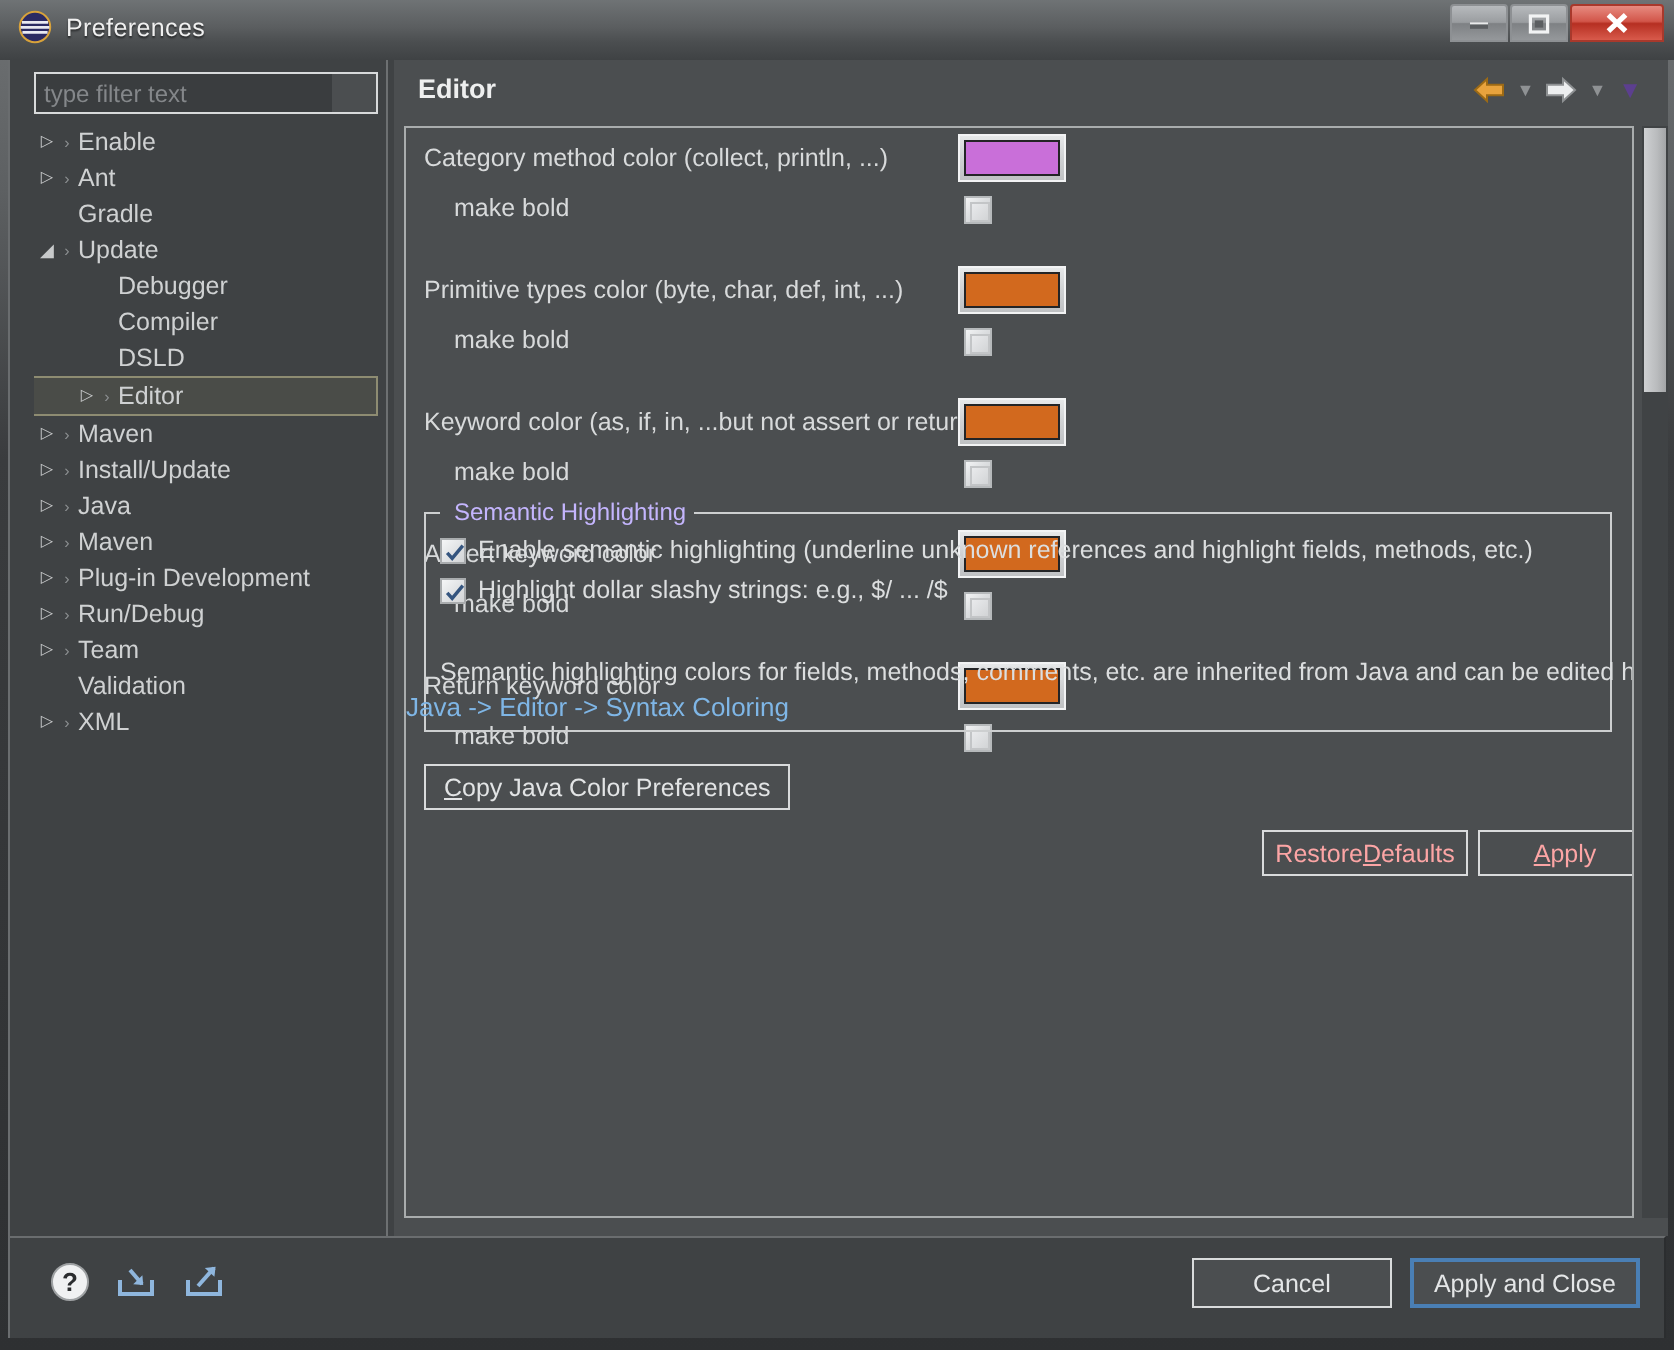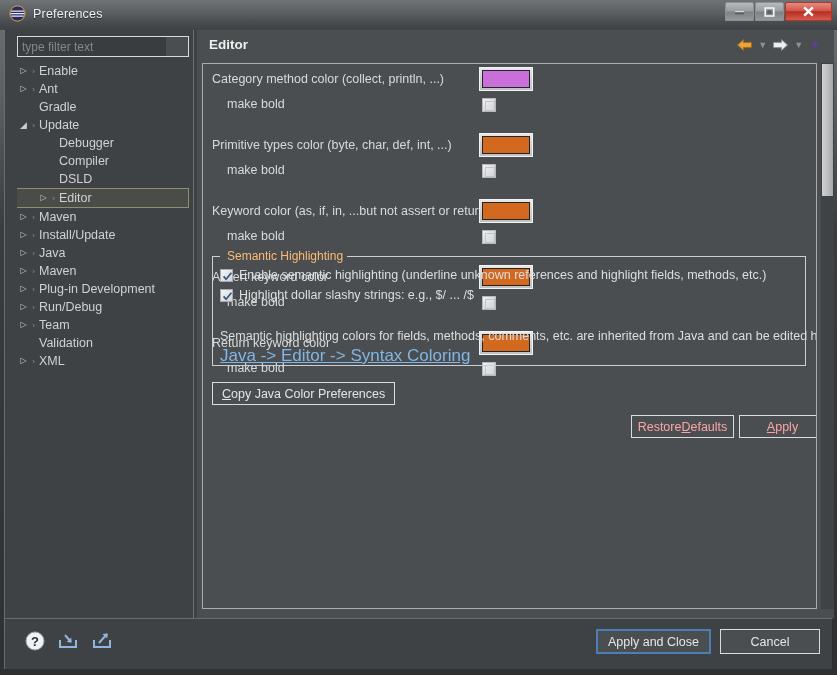--- a/index.html
+++ b/index.html
@@ -201,41 +201,41 @@
     border-top: 0;
   }
   #group-top-left {
     position:absolute; left:9px; top:192px; width: 8px; height:1px; background:#cdcfd0;
   }
   #group-top-right {
     position:absolute; left:141px; top:192px; width: 462px; height:1px; background:#cdcfd0;
   }
   #group-legend {
     position:absolute; left: 20px; top: 185px;
-    font-size: 12px; color:#fdba74; background: #4b4e50; padding: 0 4px;
+    font-size: 12px; color:#c4b5fd; background: #4b4e50; padding: 0 4px;
   }
   .gb-check-row {
     position:absolute; left:17px;
     display:flex; align-items:center; gap:6px;
     font-size: 12.5px; color:#dcdedf; white-space:nowrap;
   }
   .checkbox-on {
     width: 13px; height: 13px; flex:0 0 13px;
     background: linear-gradient(135deg,#f5f6f7 0%,#e2e4e6 50%,#d3d5d7 100%);
     border: 1px solid #a9acae;
     position:relative;
   }
   .checkbox-on svg { position:absolute; left:1px; top:1px; }
   #gb-note {
     position:absolute; left:17px; top:265px;
     font-size: 12.5px; color:#dcdedf; white-space:nowrap;
   }
   #gb-link {
-    position:absolute; left:17px; top:282px;
-    font-size: 17px; color:#7fb6e6; text-decoration: underline;
+    position:absolute; left:0; top:282px;
+    font-size: 13px; color:#7fb6e6; 
     white-space:nowrap; cursor:pointer;
   }
 
   #copy-btn {
     position:absolute; left: 9px; top: 318px;
     height: 23px; padding: 0 9px;
     display:flex; align-items:center;
     border: 1px solid #d9dbdc;
     background: #4b4e50;
     font-size: 12.5px; color:#e2e4e5;
@@ -530,18 +530,18 @@
         <path d="M8 4 L14 11" stroke="#8fb6dd" stroke-width="2"></path>
         <path d="M14.6 11.5 L14.2 6.6 L9.6 11.1 Z" fill="#8fb6dd"></path>
       </svg>
       <svg class="b-icon" width="22" height="20" viewBox="0 0 22 20">
         <path d="M3 9 L3 16 L19 16 L19 9" fill="none" stroke="#8fb6dd" stroke-width="2"></path>
         <path d="M8 12 L16 3" stroke="#8fb6dd" stroke-width="2"></path>
         <path d="M16.8 2.4 L11.4 3.0 L16.2 7.4 Z" fill="#8fb6dd"></path>
       </svg>
     </div>
     <div id="bottom-buttons">
+      <div class="bbtn" style="width:100px">Cancel</div>
       <div class="bbtn default">Apply and Close</div>
-      <div class="bbtn" style="width:100px">Cancel</div>
     </div>
   </div>
 
 </div>
 
 </body></html>

